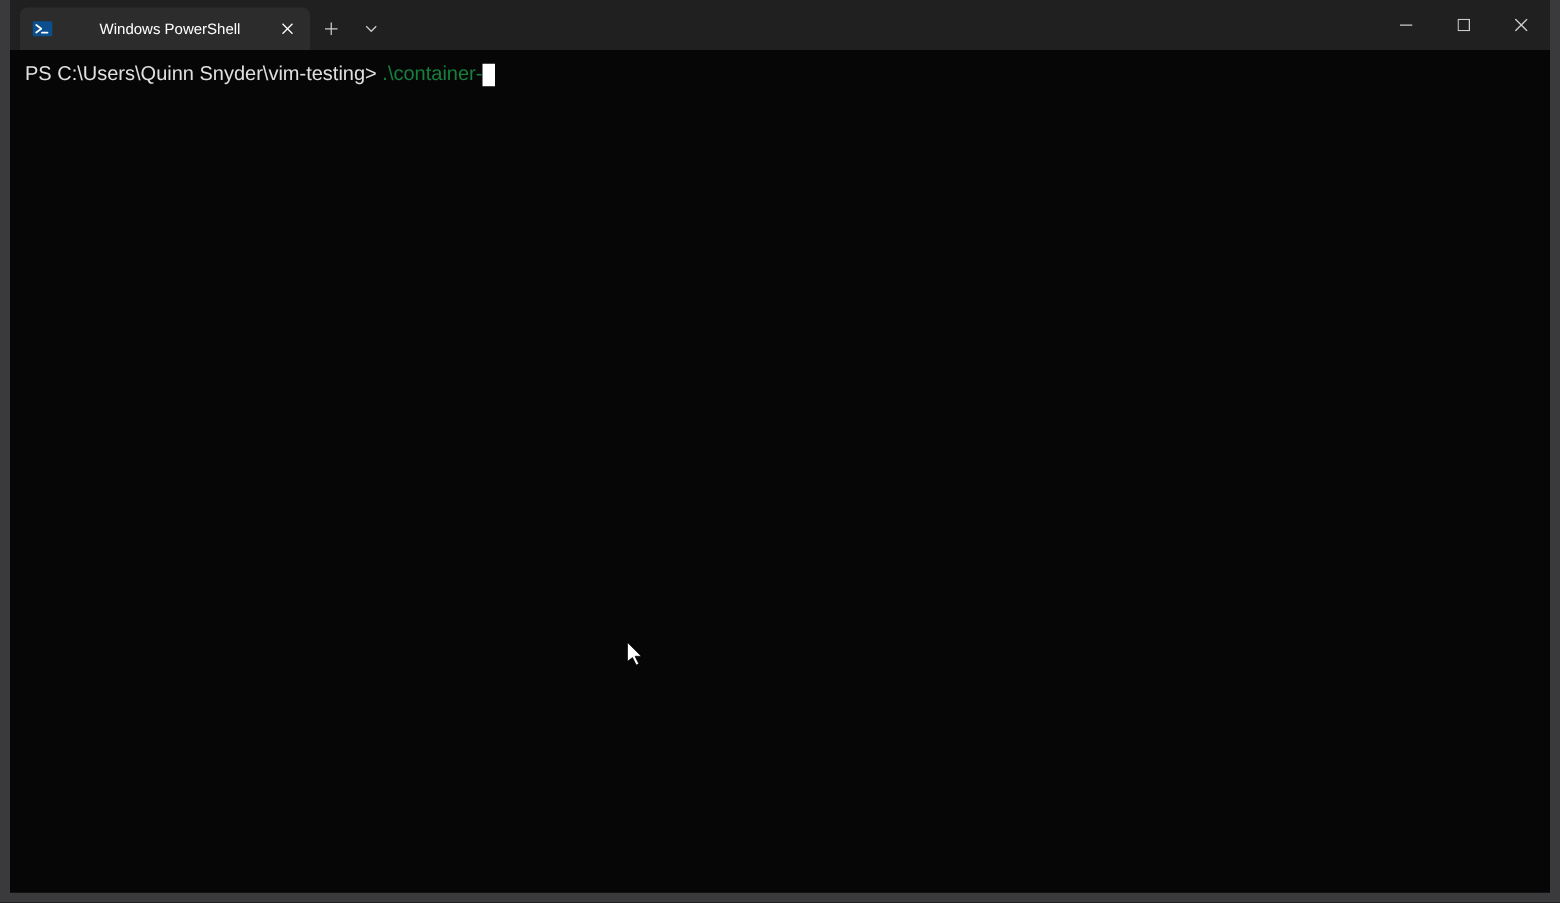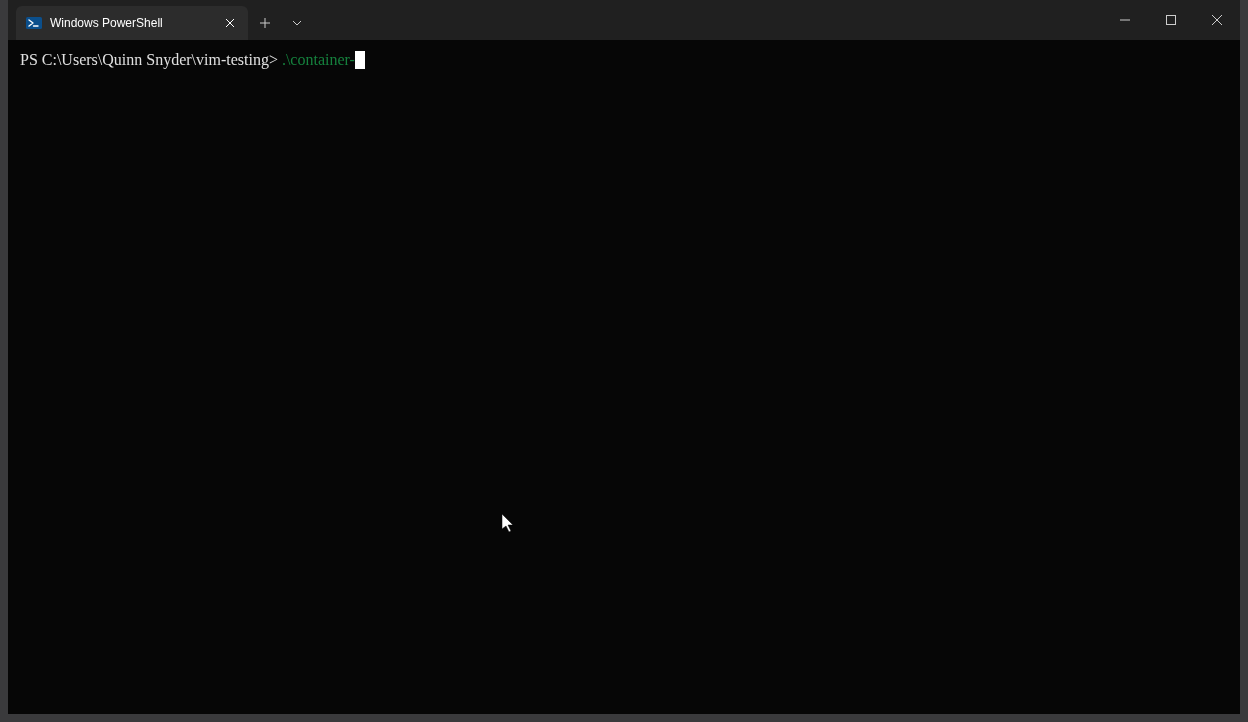--- a/index.html
+++ b/index.html
@@ -17,20 +17,21 @@
     }
     .window {
       position: absolute;
       left: 8px;
       top: 0;
       width: 1232px;
       height: 714px;
       background: #060606;
       display: flex;
       flex-direction: column;
+      text-align: center;
     }
     .titlebar {
       height: 40px;
       background: #202020;
       display: flex;
       align-items: stretch;
       justify-content: space-between;
       user-select: none;
     }
     .titlebar-left {
@@ -104,21 +105,21 @@
       display: flex;
       align-items: center;
       justify-content: center;
       color: #cccccc;
       cursor: pointer;
     }
     .terminal-body {
       flex: 1;
       background: #060606;
       padding: 10px 12px;
-      font-family: Liberation Serif, serif;
+      font-family: Liberation Sans, sans-serif;
       font-size: 16px;
       line-height: 1.3;
       color: #e0e0e0;
       position: relative;
     }
     .terminal-line {
       white-space: pre;
       display: flex;
       align-items: center;
     }

